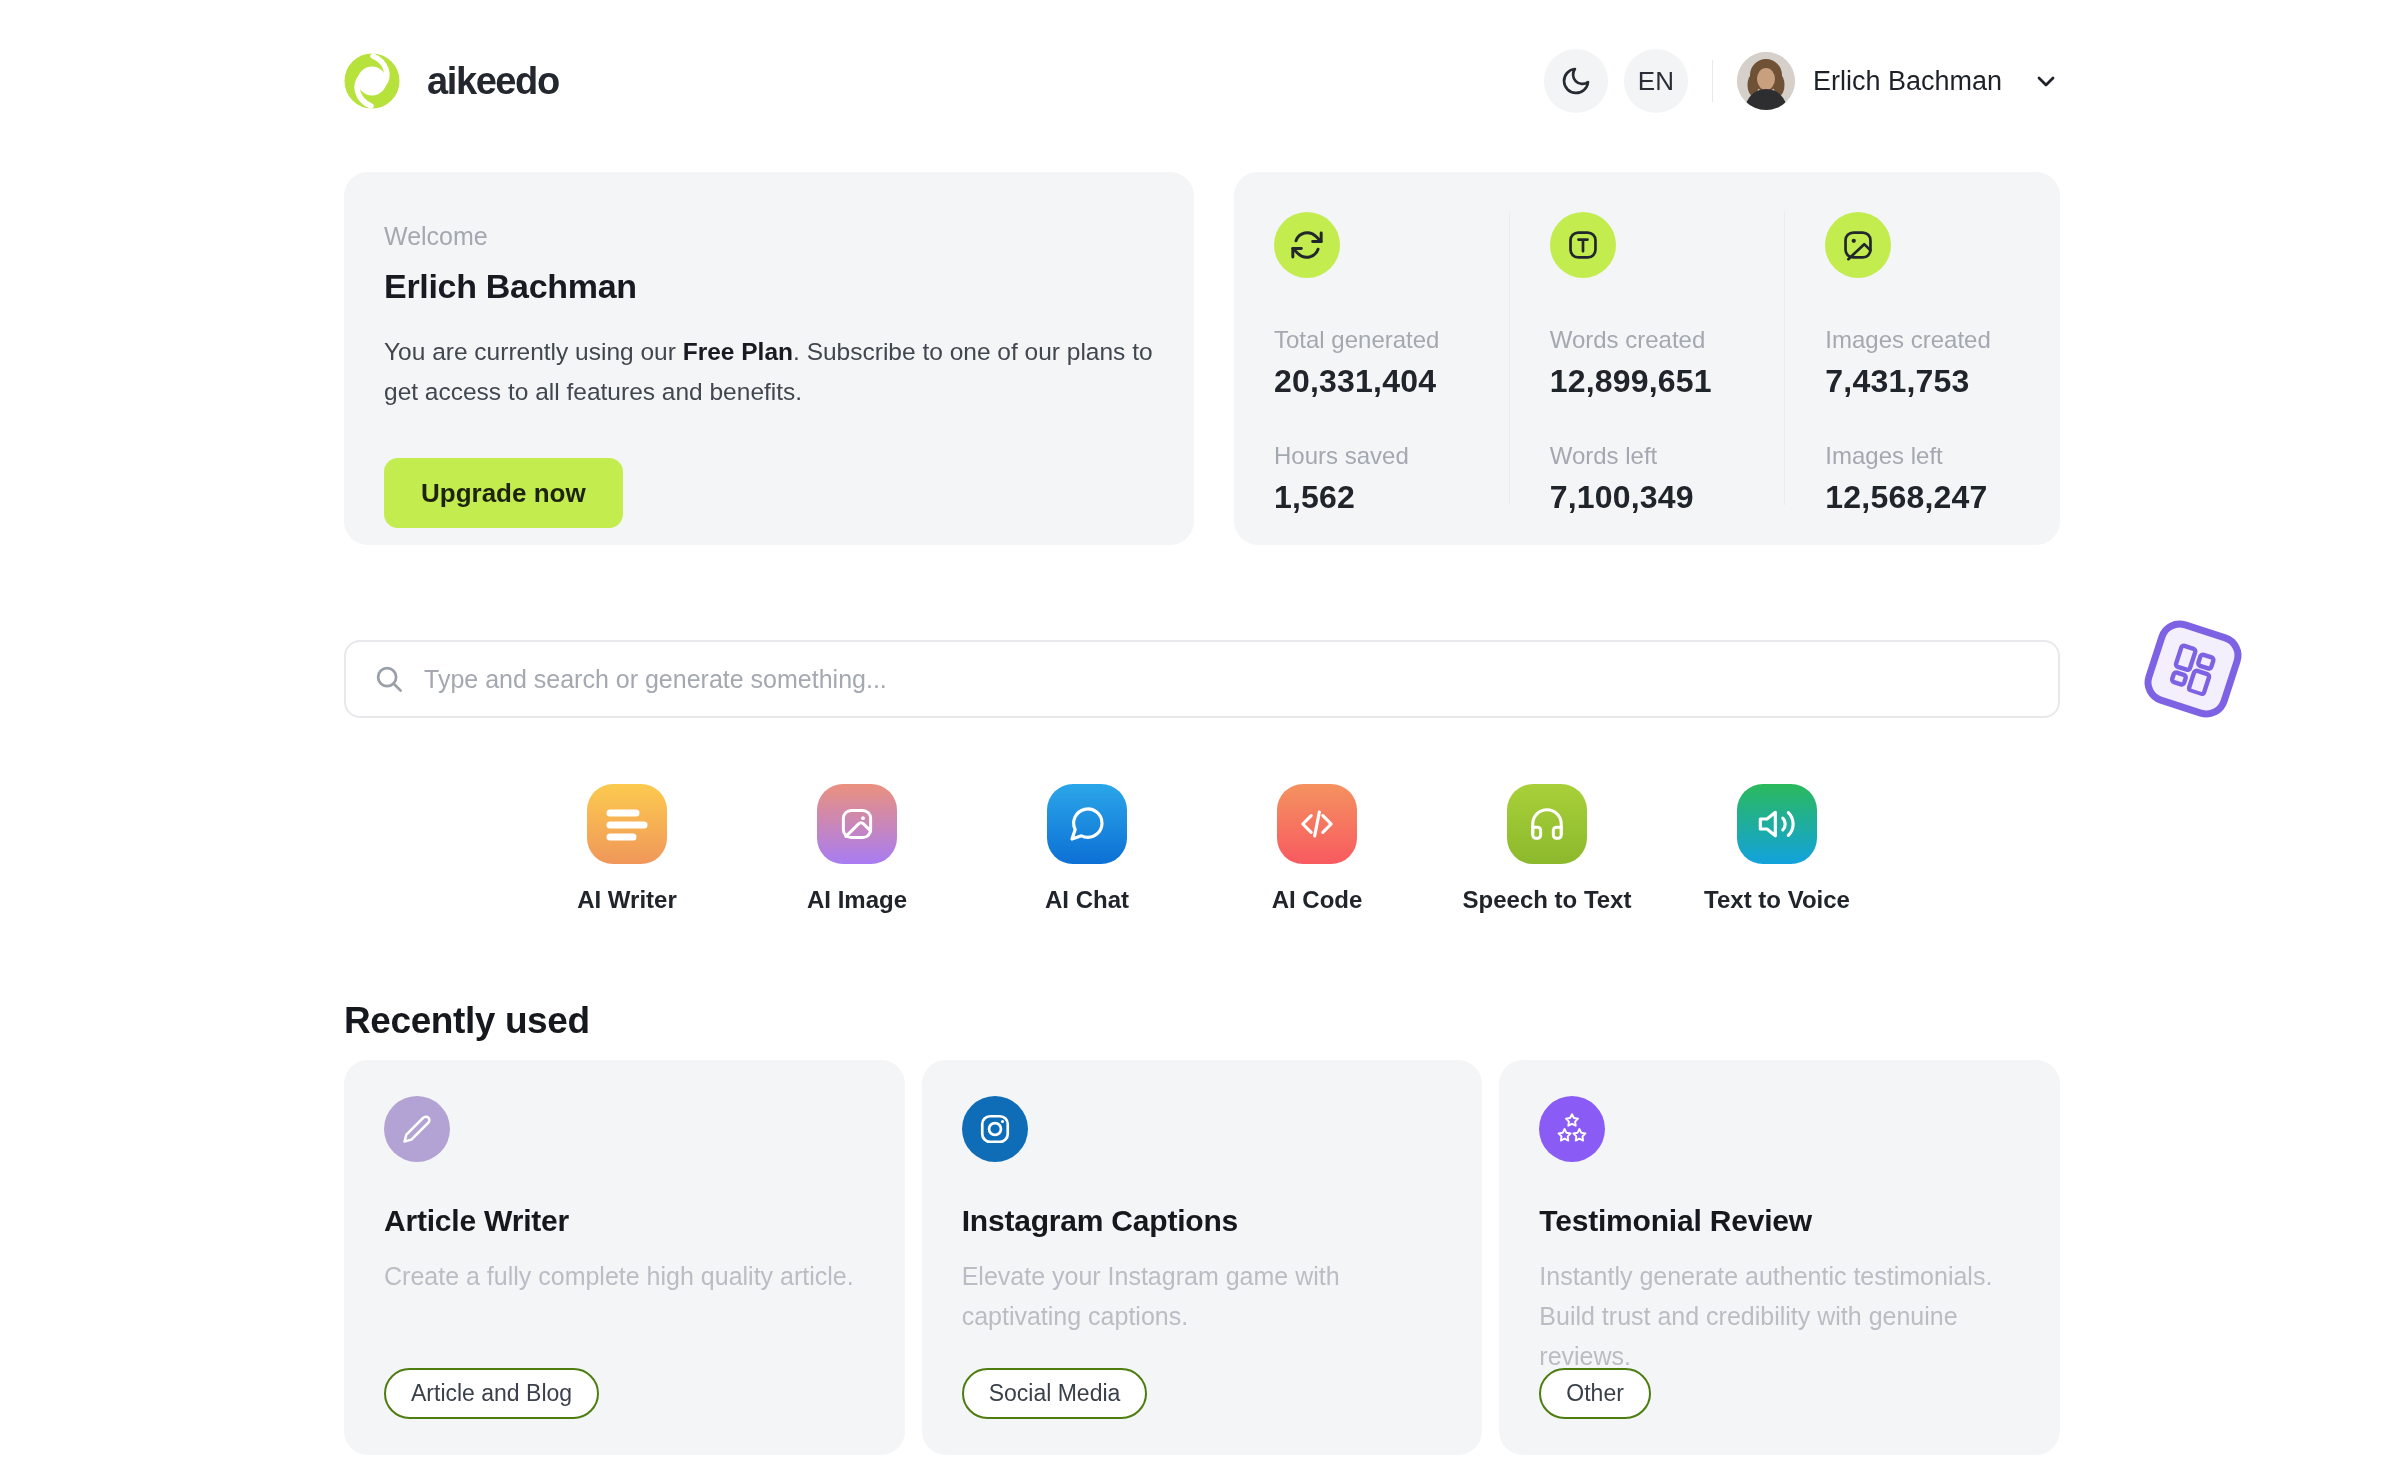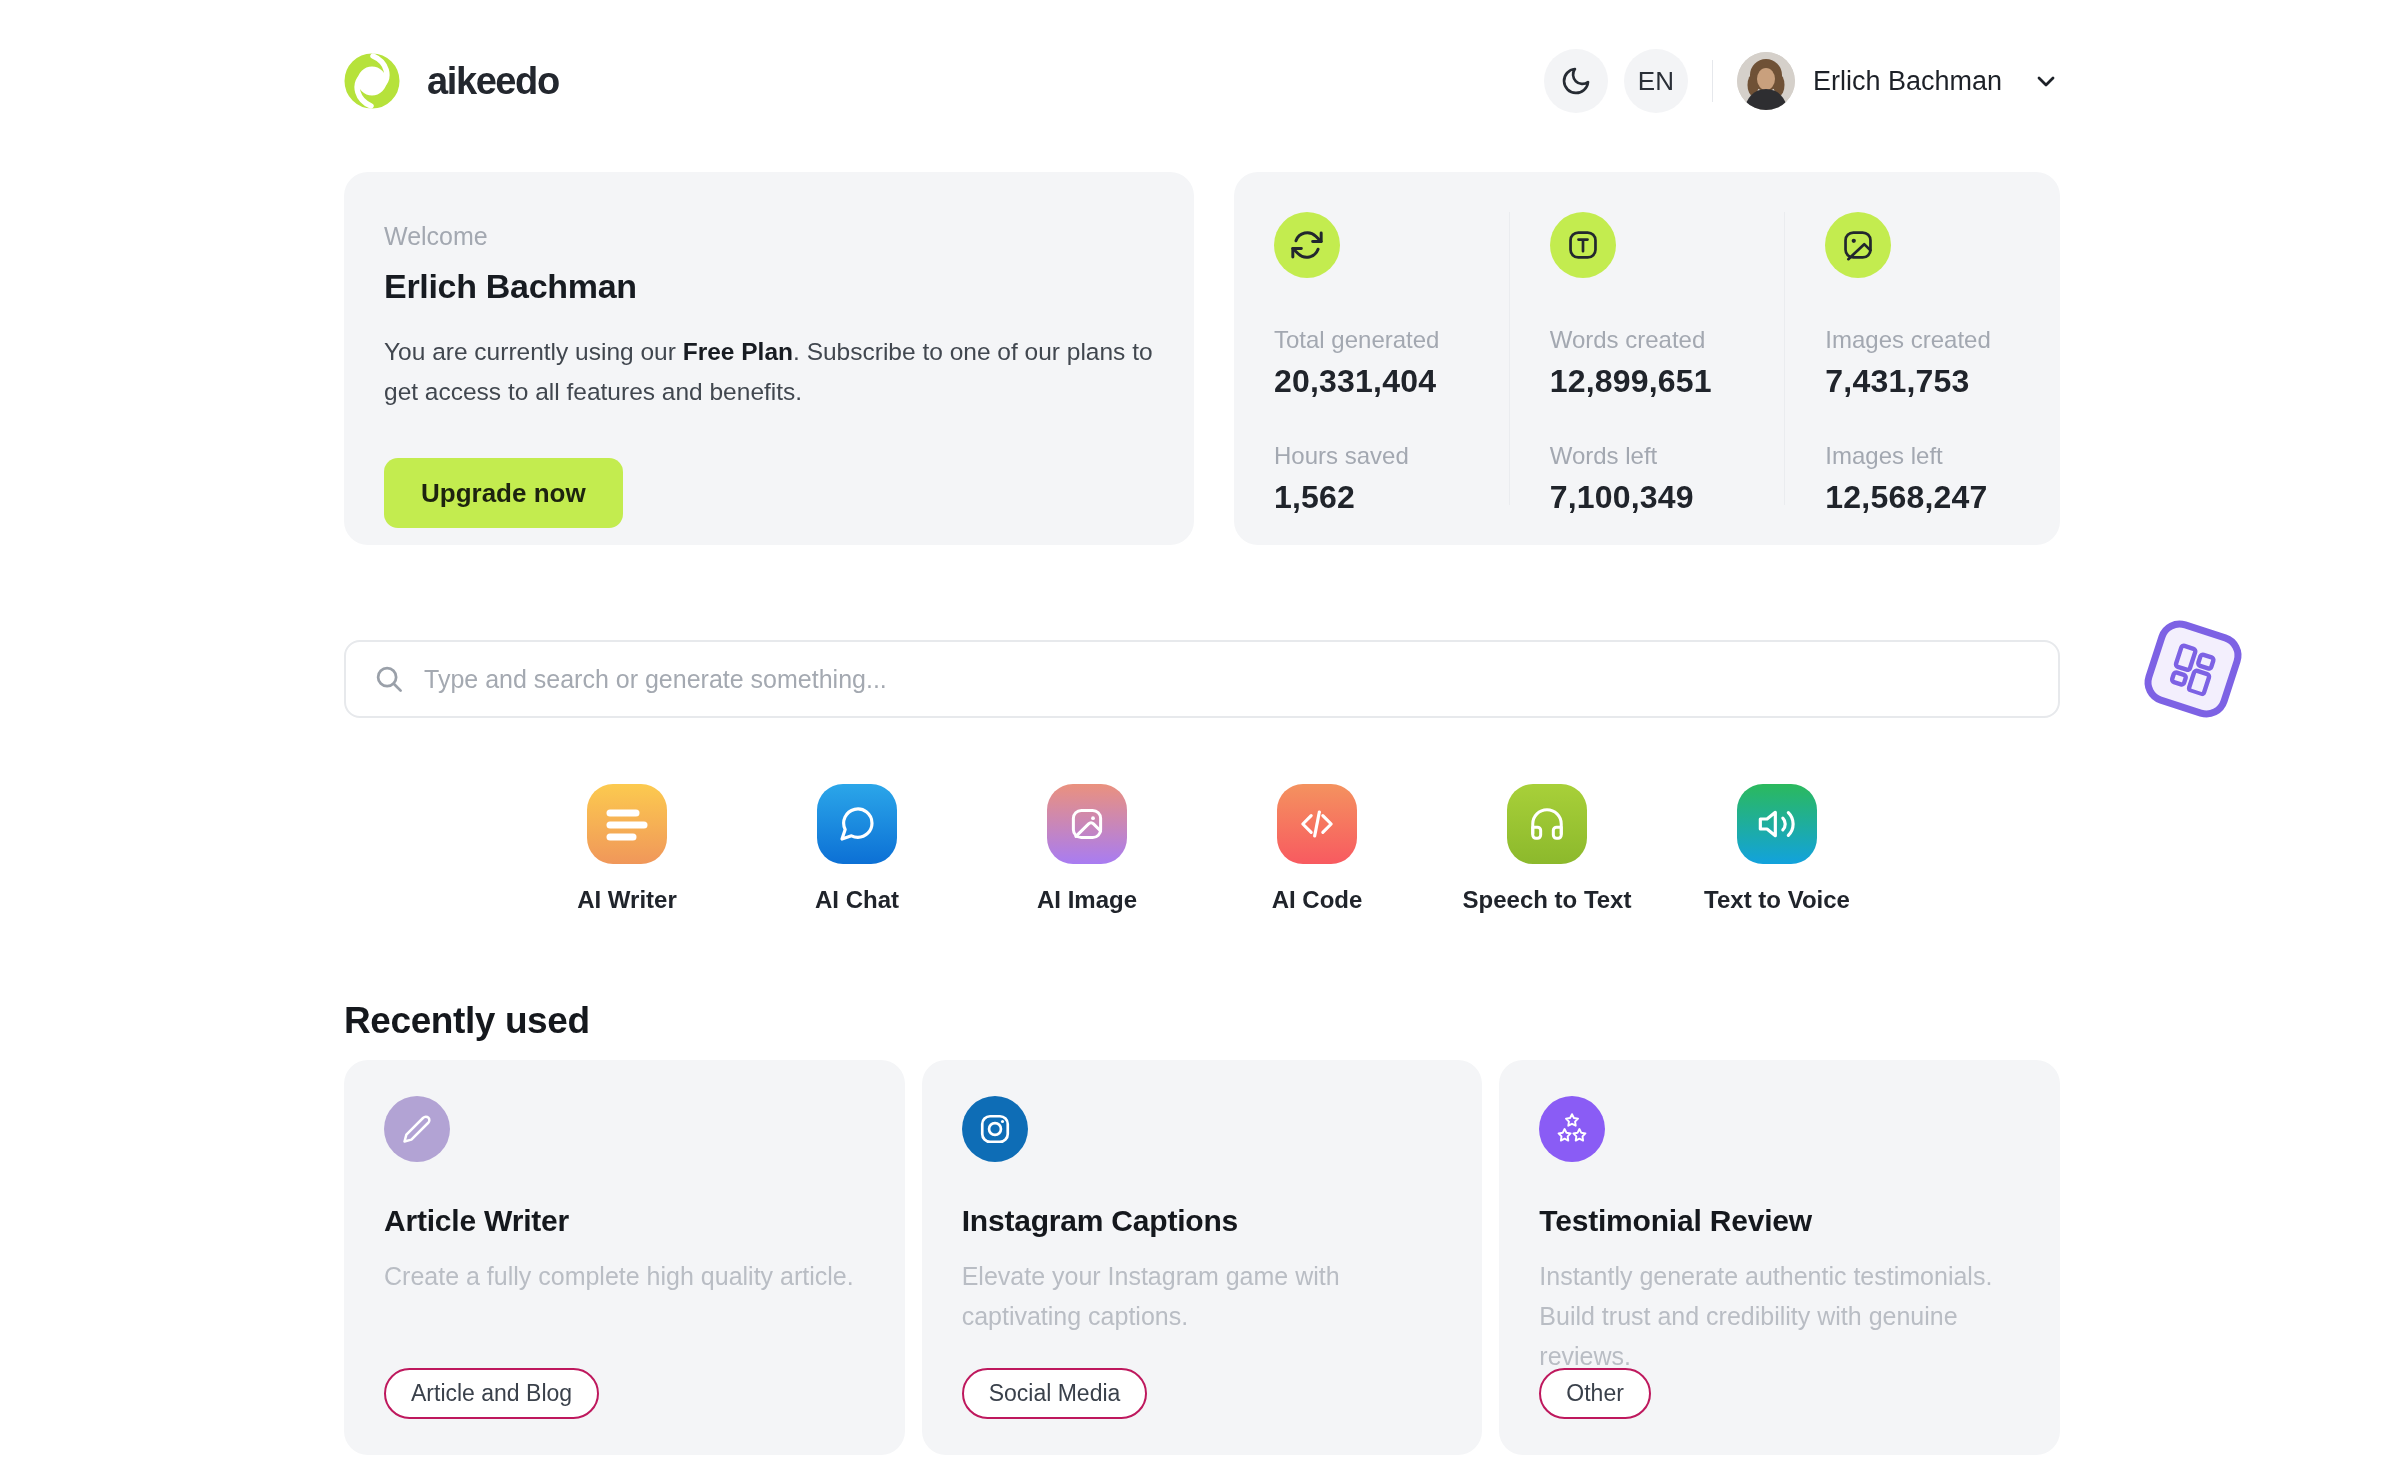--- a/index.html
+++ b/index.html
@@ -71,21 +71,21 @@
   .recent-card{position:relative;height:395px;border-radius:24px;background:#f4f5f7;
     padding:36px 40px;box-sizing:border-box;cursor:pointer;}
   .recent-icon{width:66px;height:66px;border-radius:50%;display:flex;align-items:center;
     justify-content:center;margin-bottom:42px;}
   .icon-article{background:#b2a3d4;}
   .icon-testimonial{background:#8a5cf5;}
   .icon-instagram{background:#0e6db6;}
   .recent-title{font-size:30px;font-weight:800;color:#15181d;margin:0 0 18px;letter-spacing:-.2px;}
   .recent-desc{font-size:25px;line-height:40px;color:#b9bdc4;margin:0;}
   .tag{position:absolute;left:40px;bottom:36px;padding:10px 25px;background:#ffffff;
-    border:2px solid #be185d;border-radius:999px;font-size:23px;color:#3a414b;white-space:nowrap;}
+    border:2px solid #4d7c0f;border-radius:999px;font-size:23px;color:#3a414b;white-space:nowrap;}
 
   
   .floating-widget{position:absolute;left:2150px;top:626px;width:86px;height:86px;box-sizing:border-box;
     border:7px solid #7d62e4;border-radius:22px;background:#f3effd;transform:rotate(18deg);
     display:flex;align-items:center;justify-content:center;}
 </style>
 </head>
 <body>
 
 <div class="page">
@@ -219,38 +219,38 @@
       <div class="tool-icon">
         <svg width="80" height="80" viewBox="0 0 80 80" stroke="#ffffff" stroke-width="7" stroke-linecap="round">
           <line x1="23" y1="29" x2="49" y2="29"></line>
           <line x1="23" y1="41" x2="57" y2="41"></line>
           <line x1="23" y1="53" x2="46" y2="53"></line>
         </svg>
       </div>
       <div class="tool-label">AI Writer</div>
     </div>
 
-    <div class="tool tool-chat">
-      <div class="tool-icon">
-        <svg width="40" height="40" viewBox="0 0 24 24" fill="none" stroke="#ffffff" stroke-width="1.9" stroke-linecap="round" stroke-linejoin="round">
-          <path d="M21 11.5a8.5 8.5 0 0 1-8.5 8.5 8.5 8.5 0 0 1-3.8-.9L3 21l1.9-5.7a8.5 8.5 0 1 1 16.1-3.8z"></path>
-        </svg>
-      </div>
-      <div class="tool-label">AI Chat</div>
-    </div>
-
     <div class="tool tool-image">
       <div class="tool-icon">
         <svg width="38" height="38" viewBox="0 0 24 24" fill="none" stroke="#ffffff" stroke-width="1.9" stroke-linecap="round" stroke-linejoin="round">
           <rect x="3.4" y="3.4" width="17.2" height="17.2" rx="5"></rect>
           <circle cx="15.8" cy="8.3" r="1.2" fill="#ffffff" stroke="none"></circle>
           <path d="M20.6 16.4l-4.5-4.5c-.9-.9-2.2-.9-3.1 0L5 19.8"></path>
         </svg>
       </div>
       <div class="tool-label">AI Image</div>
+    </div>
+
+    <div class="tool tool-chat">
+      <div class="tool-icon">
+        <svg width="40" height="40" viewBox="0 0 24 24" fill="none" stroke="#ffffff" stroke-width="1.9" stroke-linecap="round" stroke-linejoin="round">
+          <path d="M21 11.5a8.5 8.5 0 0 1-8.5 8.5 8.5 8.5 0 0 1-3.8-.9L3 21l1.9-5.7a8.5 8.5 0 1 1 16.1-3.8z"></path>
+        </svg>
+      </div>
+      <div class="tool-label">AI Chat</div>
     </div>
 
     <div class="tool tool-code">
       <div class="tool-icon">
         <svg width="40" height="40" viewBox="0 0 24 24" fill="none" stroke="#ffffff" stroke-width="1.9" stroke-linecap="round" stroke-linejoin="round">
           <polyline points="15.5 7 20.5 12 15.5 17"></polyline>
           <polyline points="8.5 7 3.5 12 8.5 17"></polyline>
           <line x1="13.4" y1="4.8" x2="10.6" y2="19.2"></line>
         </svg>
       </div>

